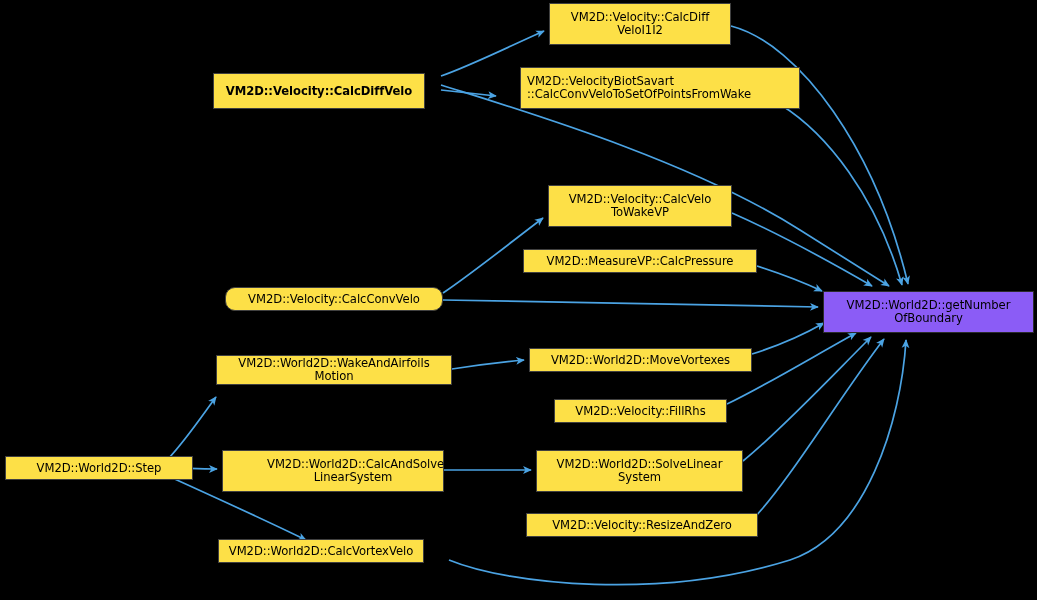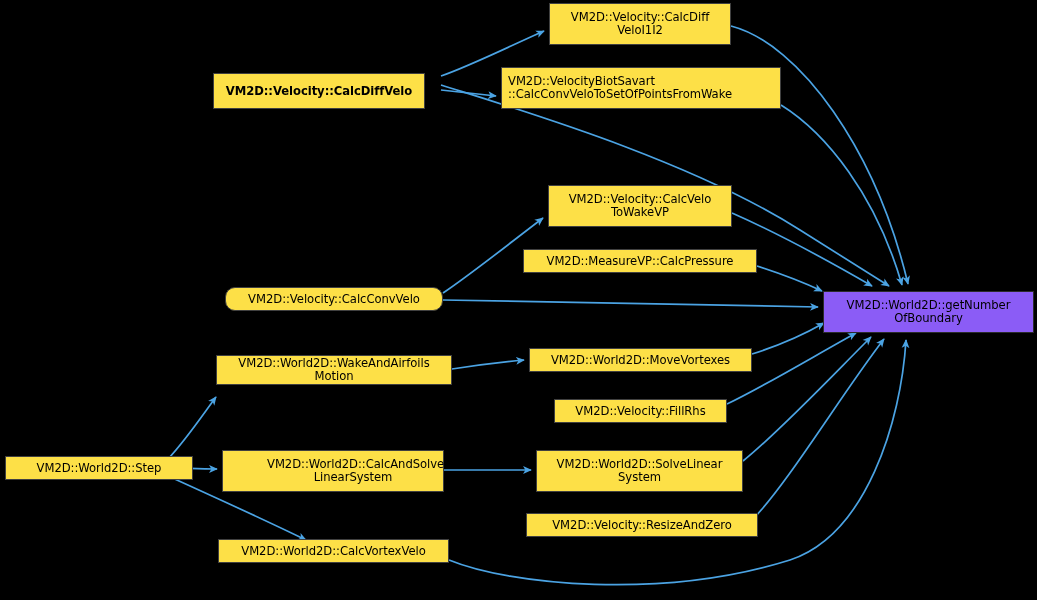--- a/index.html
+++ b/index.html
@@ -49,21 +49,21 @@
         <path d="M449,560 C510,585 662,600 790,560 C866,535 901,422 906,340" marker-end="url(#arrow)"></path>
       </g>
   </svg>
   <div id="node-layer">
       <div class="node" style="left: 549px; top: 3px; width: 182px; height: 42px;">
         <span>VM2D::Velocity::CalcDiff<br>VeloI1I2</span>
       </div>
       <div class="node" style="left: 213px; top: 73px; width: 212px; height: 36px; font-weight: bold;">
         <span>VM2D::Velocity::CalcDiffVelo</span>
       </div>
-      <div class="node" style="left: 501px; top: 67px; width: 280px; height: 42px; justify-content: flex-start; text-align: left; padding-left: 6px;">
+      <div class="node" style="left: 520px; top: 67px; width: 280px; height: 42px; justify-content: flex-start; text-align: left; padding-left: 6px;">
         <span style="text-align: left;">VM2D::VelocityBiotSavart<br>::CalcConvVeloToSetOfPointsFromWake</span>
       </div>
       <div class="node" style="left: 548px; top: 185px; width: 184px; height: 42px;">
         <span>VM2D::Velocity::CalcVelo<br>ToWakeVP</span>
       </div>
       <div class="node" style="left: 523px; top: 249px; width: 234px; height: 24px;">
         <span>VM2D::MeasureVP::CalcPressure</span>
       </div>
       <div class="node" style="left: 225px; top: 287px; width: 218px; height: 24px; border-radius: 10px;">
         <span>VM2D::Velocity::CalcConvVelo</span>
@@ -85,17 +85,17 @@
       </div>
       <div class="node" style="left: 222px; top: 450px; width: 222px; height: 42px; padding-left: 44px;">
         <span>VM2D::World2D::CalcAndSolve<br>LinearSystem</span>
       </div>
       <div class="node" style="left: 536px; top: 450px; width: 207px; height: 42px;">
         <span>VM2D::World2D::SolveLinear<br>System</span>
       </div>
       <div class="node" style="left: 526px; top: 513px; width: 232px; height: 24px;">
         <span>VM2D::Velocity::ResizeAndZero</span>
       </div>
-      <div class="node" style="left: 218px; top: 539px; width: 231px; height: 24px;">
+      <div class="node" style="left: 218px; top: 539px; width: 206px; height: 24px;">
         <span>VM2D::World2D::CalcVortexVelo</span>
       </div>
     </div>
 </div>
 
 </body></html>

